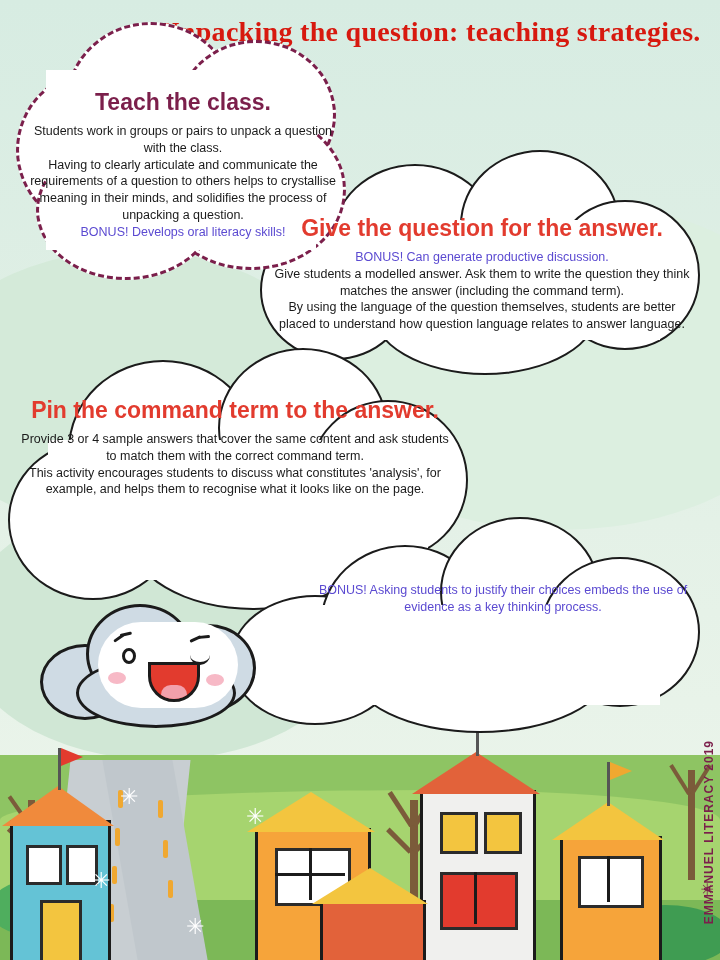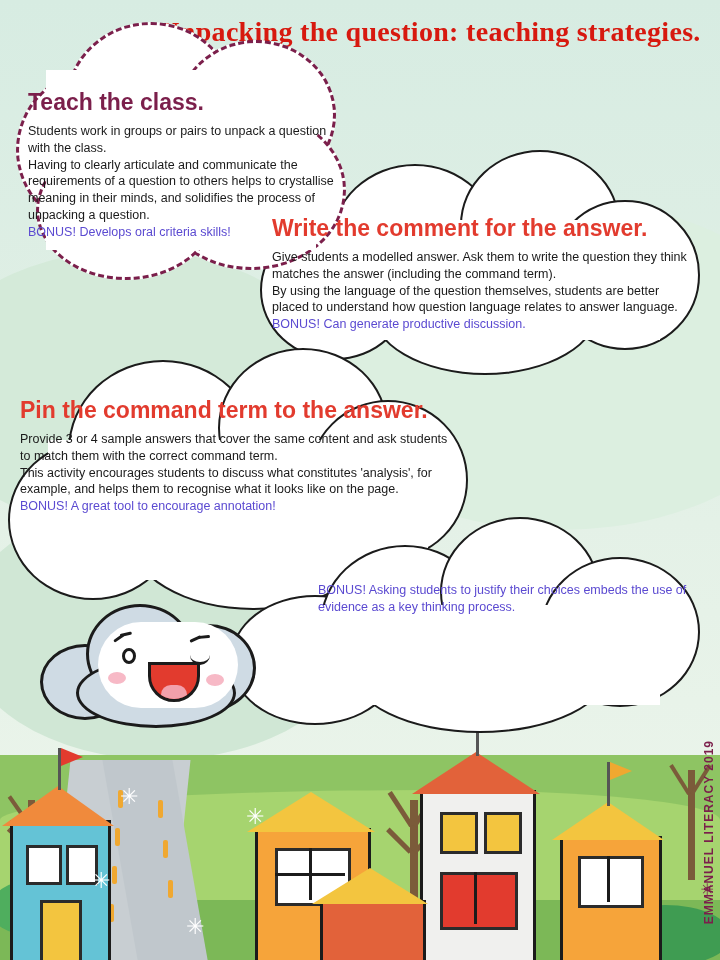--- a/index.html
+++ b/index.html
@@ -43,21 +43,21 @@
     font-weight:bold;font-size:28px;color:#d7190f;text-align:center;
     line-height:1.3;letter-spacing:.3px;
   }
 
   
   .cloud{position:absolute;}
   .cloud .lobe{position:absolute;border-radius:50%;background:#fff;}
   .cloud.dashed .lobe{border:3px dashed #7b1f4b;box-sizing:border-box;}
   .cloud.solid .lobe{border:2px solid #1b1b1b;box-sizing:border-box;}
   .cloud .inner{position:absolute;background:#fff;}
-  .txt{position:absolute;text-align:left;z-index:6;}
+  .txt{position:absolute;text-align:center;z-index:6;}
   .hd{font-size:23px;margin-bottom:6px;line-height:1.25;}
   .hd.purple{color:#7b1f4b;font-weight:bold;}
   .hd.red{color:#e23b2e;font-weight:bold;}
   .bd{font-size:12.5px;color:#1a1a1a;line-height:1.35;}
   .bonus{color:#5b4ad1;}
 
   
   .kawaii{position:absolute;left:40px;top:596px;width:230px;height:140px;z-index:7;}
   .kawaii .kl{position:absolute;border-radius:50%;background:#cfdbe4;border:3px solid #1b1b1b;box-sizing:border-box;}
   .kawaii .face-white{position:absolute;border-radius:50%;background:#fff;}
@@ -179,51 +179,50 @@
   <div class="lobe" style="left:60px;top:12px;width:170px;height:160px;"></div>
   <div class="lobe" style="left:170px;top:30px;width:160px;height:150px;"></div>
   <div class="lobe" style="left:150px;top:100px;width:190px;height:160px;"></div>
   <div class="lobe" style="left:30px;top:130px;width:180px;height:140px;"></div>
   <div class="inner" style="left:40px;top:60px;width:270px;height:180px;"></div>
 </div>
 <div class="txt" style="left:28px;top:88px;width:310px;">
   <div class="hd purple">Teach the class.</div>
   <div class="bd" style="white-space:pre-line;">Students work in groups or pairs to unpack a question with the class.
 Having to clearly articulate and communicate the requirements of a question to others helps to crystallise meaning in their minds, and solidifies the process of unpacking a question.</div>
-  <div class="bd bonus">BONUS! Develops oral criteria skills!</div>
+  <div class="bd bonus">BONUS! Develops oral literacy skills!</div>
 </div>
 
 <div class="cloud solid" style="left:260px;top:150px;width:440px;height:230px;z-index:2;">
   <div class="lobe" style="left:0px;top:70px;width:150px;height:140px;"></div>
   <div class="lobe" style="left:70px;top:14px;width:170px;height:160px;"></div>
   <div class="lobe" style="left:200px;top:0px;width:160px;height:150px;"></div>
   <div class="lobe" style="left:290px;top:50px;width:150px;height:150px;"></div>
   <div class="lobe" style="left:110px;top:90px;width:230px;height:135px;"></div>
   <div class="inner" style="left:40px;top:70px;width:360px;height:120px;"></div>
 </div>
 <div class="txt" style="left:272px;top:214px;width:420px;">
-  <div class="hd red">Write the comment for the answer.</div>
+  <div class="hd red">Give the question for the answer.</div>
+  <div class="bd bonus">BONUS! Can generate productive discussion.</div>
   <div class="bd" style="white-space:pre-line;">Give students a modelled answer. Ask them to write the question they think matches the answer (including the command term).
 By using the language of the question themselves, students are better placed to understand how question language relates to answer language.</div>
-  <div class="bd bonus">BONUS! Can generate productive discussion.</div>
 </div>
 
 <div class="cloud solid" style="left:8px;top:330px;width:460px;height:290px;z-index:4;">
   <div class="lobe" style="left:0px;top:110px;width:170px;height:160px;"></div>
   <div class="lobe" style="left:60px;top:30px;width:190px;height:180px;"></div>
   <div class="lobe" style="left:210px;top:18px;width:170px;height:160px;"></div>
   <div class="lobe" style="left:300px;top:70px;width:160px;height:160px;"></div>
   <div class="lobe" style="left:120px;top:130px;width:250px;height:150px;"></div>
   <div class="inner" style="left:40px;top:110px;width:380px;height:140px;"></div>
 </div>
 <div class="txt" style="left:20px;top:396px;width:430px;">
   <div class="hd red">Pin the command term to the answer.</div>
   <div class="bd" style="white-space:pre-line;">Provide 3 or 4 sample answers that cover the same content and ask students to match them with the correct command term.
 This activity encourages students to discuss what constitutes 'analysis', for example, and helps them to recognise what it looks like on the page.</div>
-  <div class="bd bonus">BONUS! A great tool to encourage annotation!</div>
 </div>
 
 <div class="cloud solid" style="left:230px;top:505px;width:470px;height:230px;z-index:5;">
   <div class="lobe" style="left:0px;top:90px;width:170px;height:130px;"></div>
   <div class="lobe" style="left:90px;top:40px;width:170px;height:160px;"></div>
   <div class="lobe" style="left:210px;top:12px;width:160px;height:150px;"></div>
   <div class="lobe" style="left:310px;top:52px;width:160px;height:150px;"></div>
   <div class="lobe" style="left:120px;top:100px;width:260px;height:128px;"></div>
   <div class="inner" style="left:50px;top:100px;width:380px;height:100px;"></div>
 </div>

